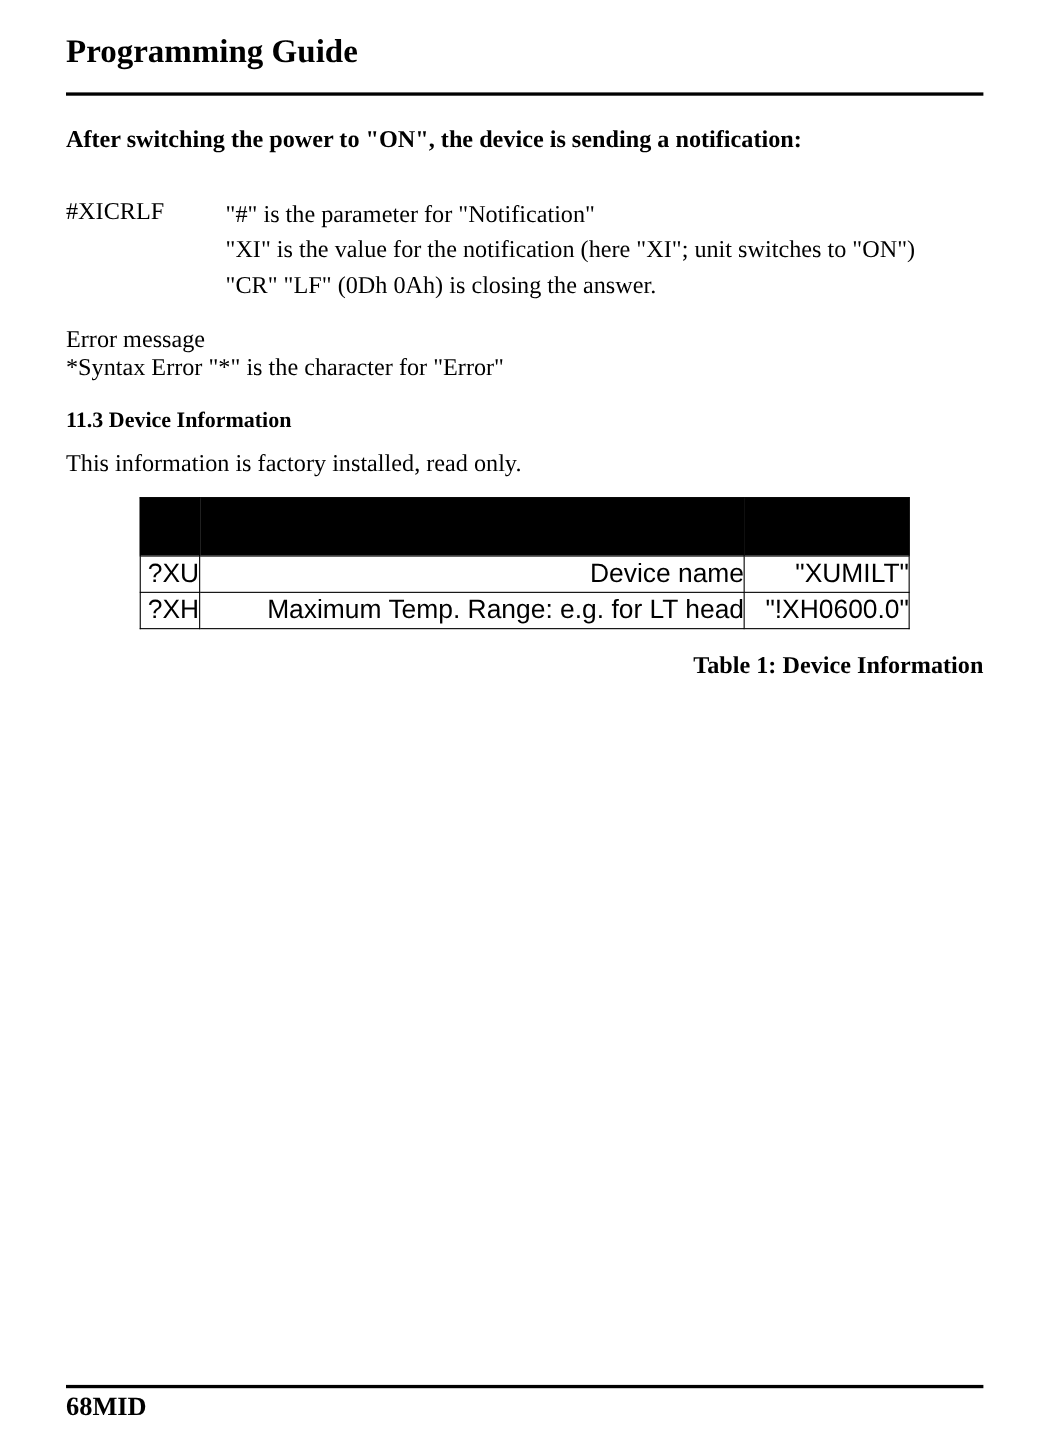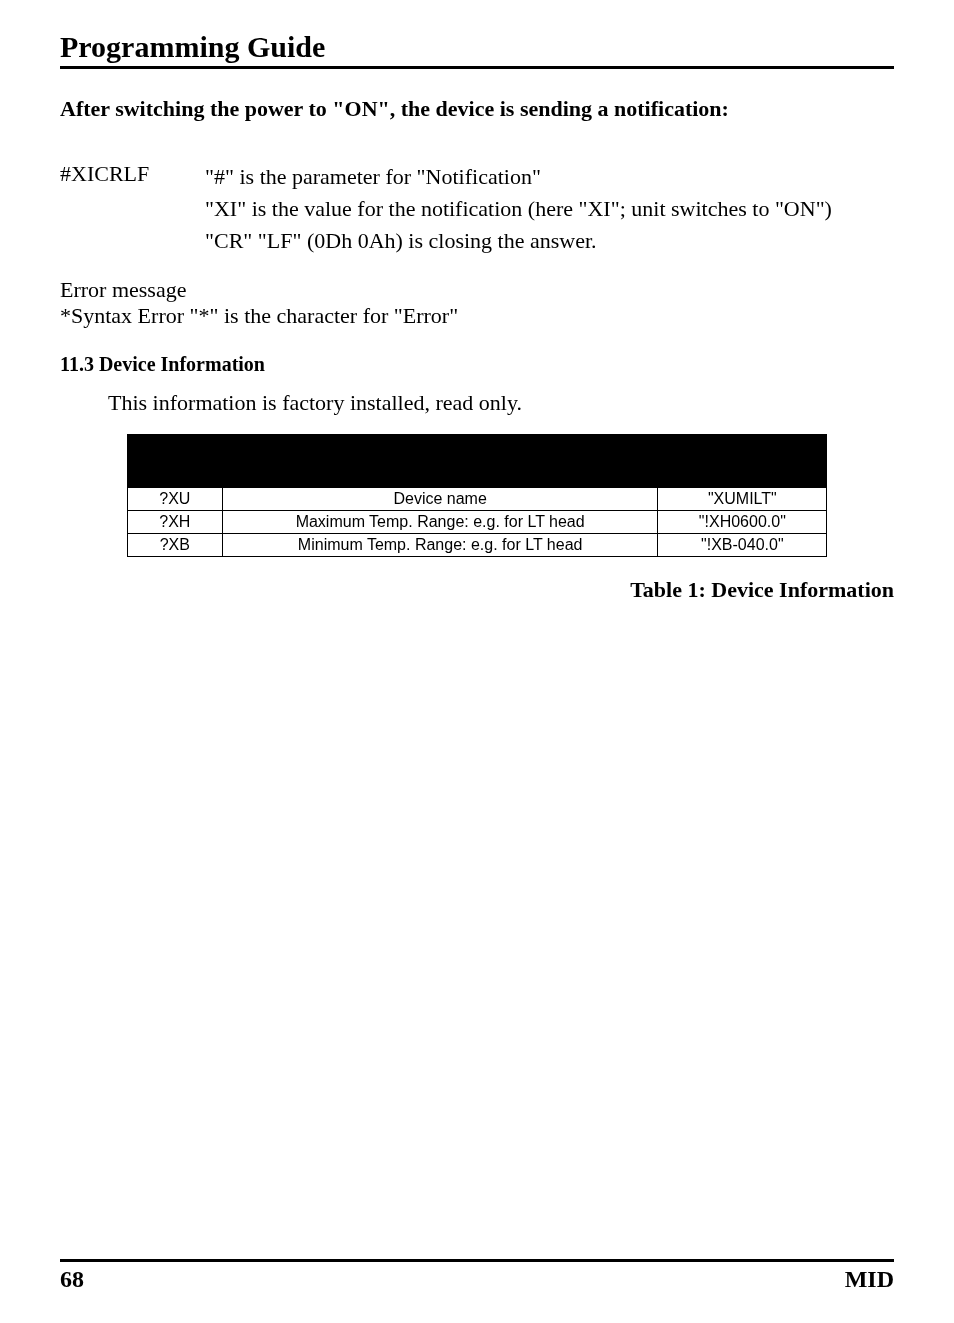--- a/index.html
+++ b/index.html
@@ -10,21 +10,21 @@
       height: 1323px;
       box-sizing: border-box;
       background: white;
       color: black;
       position: relative;
     }
     .page-title {
       font-size: 30px;
       font-weight: bold;
       border-bottom: 3px solid black;
-      padding-bottom: 2px;
+      padding-bottom: 20px;
       margin-bottom: 24px;
     }
     .intro-text {
       font-size: 22px;
       font-weight: bold;
       text-align: justify;
       margin-bottom: 6px;
       line-height: 1.45;
     }
     .notification-row {
@@ -55,33 +55,32 @@
     }
     .section-heading {
       font-size: 20px;
       font-weight: bold;
       margin-top: 24px;
       margin-bottom: 14px;
     }
     .section-intro {
       font-size: 22px;
       margin-bottom: 18px;
-      margin-left: 48px;
     }
     .device-table {
       border-collapse: collapse;
       margin: 0 auto;
       width: 84%;
     }
     .device-table th, .device-table td {
       border: 1px solid black;
-      padding: 2px 20px;
+      padding: 2px 0;
       font-family: Arial, Helvetica, sans-serif;
-      font-size: 16px;
-      text-align: center;
+      font-size: 24px;
+      text-align: right;
     }
     .device-table thead th {
       background: black;
       color: white;
       height: 48px;
     }
     .table-caption {
       font-size: 22px;
       font-weight: bold;
       text-align: right;
@@ -92,21 +91,20 @@
       left: 60px;
       right: 60px;
       bottom: 30px;
     }
     .footer-line {
       border-top: 3px solid black;
       margin-bottom: 4px;
     }
     .footer-content {
       display: flex;
-      justify-content: space-between;
       font-size: 24px;
       font-weight: bold;
     }
   </style>
 </head>
 <body>
 
 <div class="page-title">Programming Guide</div>
 
 <div class="intro-text">After switching the power to "ON", the device is sending a notification:</div>
@@ -138,25 +136,20 @@
     <tr>
       <td>?XU</td>
       <td>Device name</td>
       <td>"XUMILT"</td>
     </tr>
     <tr>
       <td>?XH</td>
       <td>Maximum Temp. Range: e.g. for LT head</td>
       <td>"!XH0600.0"</td>
     </tr>
-    <tr>
-      <td>?XB</td>
-      <td>Minimum Temp. Range: e.g. for LT head</td>
-      <td>"!XB-040.0"</td>
-    </tr>
   </tbody>
 </table>
 
 <div class="table-caption">Table 1: Device Information</div>
 
 <div class="footer">
   <div class="footer-line"></div>
   <div class="footer-content">
     <span>68</span>
     <span>MID</span>

